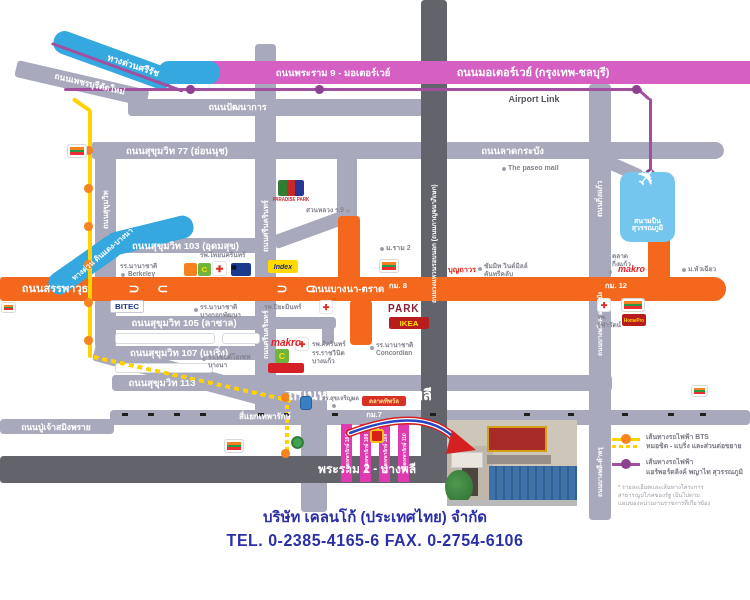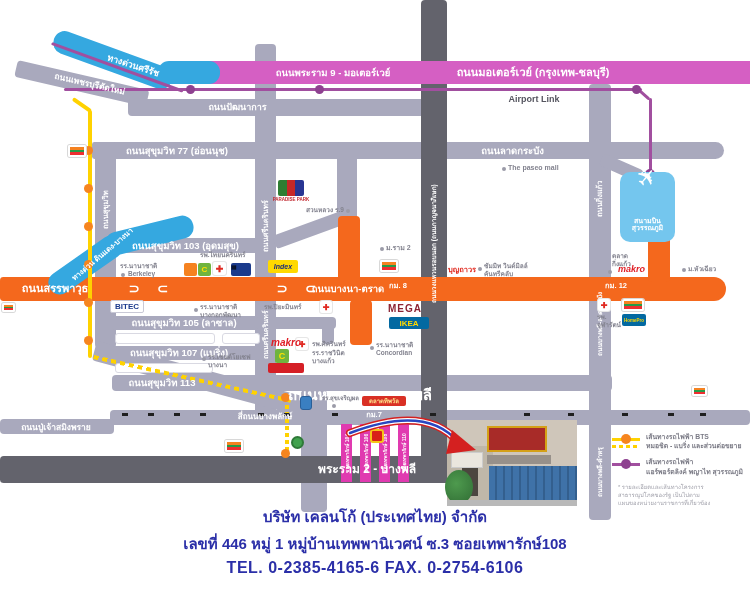--- a/index.html
+++ b/index.html
@@ -34,21 +34,21 @@
   .arcs{letter-spacing:7px;color:#fff;font-weight:bold;}
   .airport{background:#74c6ee;border-radius:10px;}
   .plane{color:#fff;}
   .wrap{white-space:normal;}
   .cross{background:#fff;color:#e02a22;font-weight:bold;display:flex;align-items:center;
          justify-content:center;border-radius:2px;box-shadow:0 0 0 1px #e6e6e6;}
   .l711{background:linear-gradient(#f58220 0 33%,#259b48 33% 66%,#ee2e31 66% 100%);
         border:2px solid #fff;box-shadow:0 0 0 1px #d8d8d8;border-radius:2px;}
   .logo-yellow{background:#ffd900;color:#1a2a7a;font-weight:bold;font-style:italic;
         display:flex;align-items:center;justify-content:center;border-radius:2px;}
-  .logo-navy{background:#0369a1;color:#ffd900;font-weight:bold;display:flex;align-items:center;
+  .logo-navy{background:#b91c1c;color:#ffd900;font-weight:bold;display:flex;align-items:center;
         justify-content:center;border-radius:2px;}
   .logo-green{background:#6fb43f;color:#ffe000;font-weight:bold;display:flex;align-items:center;
         justify-content:center;border-radius:2px;}
   .logo-orange{background:#f58220;border-radius:2px;}
   .logo-grid{background:#1b3a8c;border-radius:2px;}
   .logo-makro{color:#e01f26;font-weight:bold;font-style:italic;white-space:nowrap;}
   .logo-mega{color:#8c2333;font-weight:bold;letter-spacing:1px;white-space:nowrap;}
   .logo-bitec{background:#fff;border:1px solid #c9c9d6;color:#1b3a8c;font-weight:bold;
         display:flex;align-items:center;justify-content:center;border-radius:2px;}
   .badge-red{background:#d93025;color:#ffe08a;font-weight:bold;display:flex;align-items:center;
@@ -166,21 +166,21 @@
     <div class="el lbl" style="left: 465px; top: 144px; width: 95px; height: 13px; font-size: 9.5px;">ถนนลาดกระบัง</div>
     <div class="el lbl" style="left: 16px; top: 282px; width: 78px; height: 13px; font-size: 11px;">ถนนสรรพาวุธ</div>
     <div class="el lbl" style="left: 298px; top: 282px; width: 100px; height: 13px; font-size: 9.5px;">ถนนบางนา-ตราด</div>
     <div class="el lbl" style="left: 383px; top: 280px; width: 30px; height: 11px; font-size: 7.5px;">กม. 8</div>
     <div class="el lbl" style="left: 598px; top: 280px; width: 36px; height: 11px; font-size: 7.5px;">กม. 12</div>
     <div class="el lbl" style="left: 118px; top: 240px; width: 135px; height: 12px; font-size: 9.5px;">ถนนสุขุมวิท 103 (อุดมสุข)</div>
     <div class="el lbl" style="left: 118px; top: 317px; width: 132px; height: 12px; font-size: 9.5px;">ถนนสุขุมวิท 105 (ลาซาล)</div>
     <div class="el lbl" style="left: 116px; top: 347px; width: 126px; height: 12px; font-size: 9.5px;">ถนนสุขุมวิท 107 (แบริ่ง)</div>
     <div class="el lbl" style="left: 116px; top: 377px; width: 92px; height: 12px; font-size: 9.5px;">ถนนสุขุมวิท 113</div>
     <div class="el lbl" style="left: 302px; top: 389px; width: 116px; height: 12px; font-size: 15px;">ถนนหนามแดง-บางพลี</div>
-    <div class="el lbl" style="left: 226px; top: 411px; width: 78px; height: 12px; font-size: 8px;">สี่ถนนบางพลักษ์</div>
+    <div class="el lbl" style="left: 226px; top: 411px; width: 78px; height: 12px; font-size: 8px;">สี่แยกเทพารักษ์</div>
     <div class="el lbl" style="left: 360px; top: 409px; width: 28px; height: 11px; font-size: 7.5px;">กม.7</div>
     <div class="el lbl" style="left: 8px; top: 421px; width: 96px; height: 12px; font-size: 8.5px;">ถนนปู่เจ้าสมิงพราย</div>
     <div class="el lbl" style="left: 306px; top: 459px; width: 122px; height: 20px; font-size: 12px;">พระราม 2 - บางพลี</div>
     <div class="el vlbl" style="left: 255px; top: 180px; width: 21px; height: 92px; font-size: 7.5px;">ถนนศรีนครินทร์</div>
     <div class="el vlbl" style="left: 255px; top: 296px; width: 21px; height: 78px; font-size: 7px;">ถนนศรีนครินทร์</div>
     <div class="el vlbl" style="left: 95px; top: 162px; width: 21px; height: 95px; font-size: 7.5px;">ถนนสุขุมวิท</div>
     <div class="el vlbl" style="left: 421px; top: 124px; width: 26px; height: 240px; font-size: 6.5px;">ถนนวงแหวนรอบนอก (ถนนกาญจนาภิเษก)</div>
     <div class="el vlbl" style="left: 589px; top: 156px; width: 22px; height: 85px; font-size: 7.5px;">ถนนกิ่งแก้ว</div>
     <div class="el vlbl" style="left: 589px; top: 268px; width: 22px; height: 112px; font-size: 6.5px;">ถนนบางพลี-ลาดกระบัง</div>
     <div class="el vlbl" style="left: 589px; top: 428px; width: 22px; height: 88px; font-size: 6.5px;">ถนนบางพลี-ตำหรุ</div>
@@ -228,21 +228,21 @@
     <div class="el badge-red" style="left: 362px; top: 396px; width: 44px; height: 10px; font-size: 6px;">ตลาดทิพวัล</div>
     <div class="el l711" style="left: 68px; top: 145px; width: 18px; height: 12px;"></div>
     <div class="el l711" style="left: 380px; top: 260px; width: 18px; height: 12px;"></div>
     <div class="el l711" style="left: 622px; top: 299px; width: 22px; height: 12px;"></div>
     <div class="el l711" style="left: 225px; top: 440px; width: 18px; height: 12px;"></div>
     <div class="el l711" style="left: 692px; top: 386px; width: 15px; height: 10px;"></div>
     <div class="el l711" style="left: 2px; top: 303px; width: 13px; height: 9px;"></div>
     <div class="el logo-yellow" style="left: 268px; top: 260px; width: 30px; height: 13px; font-size: 7px;">Index</div>
     <div class="el pp-stripes" style="left: 278px; top: 180px; width: 26px; height: 16px;"></div>
     <div class="el pp-text el" style="left: 272px; top: 198px; width: 38px; height: 14px; font-size: 4.5px;">PARADISE PARK</div>
-    <div class="el logo-mega" style="left: 388px; top: 303px; font-size: 10px;">MEGA</div>
+    <div class="el logo-mega" style="left: 388px; top: 303px; font-size: 10px;">PARK</div>
     <div class="el logo-navy" style="left: 389px; top: 317px; width: 40px; height: 12px; font-size: 8px;">IKEA</div>
     <div class="el logo-makro" style="left: 271px; top: 337px; font-size: 10px;">makro</div>
     <div class="el logo-green" style="left: 275px; top: 349px; width: 14px; height: 14px; font-size: 9px;">C</div>
     <div class="el banner-red" style="left: 268px; top: 363px; width: 36px; height: 10px;"></div>
     <div class="el logo-orange" style="left: 184px; top: 263px; width: 13px; height: 13px;"></div>
     <div class="el logo-green" style="left: 198px; top: 263px; width: 13px; height: 13px; font-size: 8px;">C</div>
     <div class="el cross" style="left: 213px; top: 262px; width: 13px; height: 13px; font-size: 9px;">✚</div>
     <div class="el logo-grid" style="left: 231px; top: 263px; width: 20px; height: 13px; font-size: 6px;">▦</div>
     <div class="el logo-bitec" style="left: 110px; top: 300px; width: 34px; height: 13px; font-size: 8px;">BITEC</div>
     <div class="el logo-navy" style="left: 622px; top: 314px; width: 24px; height: 12px; font-size: 4.5px;">HomePro</div>
@@ -292,16 +292,15 @@
     </div>
     <div class="legend-note">
       <div>* รายละเอียดและเส้นทางโครงการ</div>
       <div>สาธารณูปโภคของรัฐ เป็นไปตาม</div>
       <div>แผนของหน่วยงานราชการที่เกี่ยวข้อง</div>
     </div>
   </div>
 
   <div class="footer">
     <div class="f1">บริษัท เคลนโก้ (ประเทศไทย) จำกัด</div>
-    <div class="f2">เลขที่ 446 หมู่ 1 หมู่บ้านเทพพานิเวศน์ ซ.3   ซอยเทพารักษ์108</div>
     <div class="f4">TEL. 0-2385-4165-6   FAX. 0-2754-6106</div>
   </div>
 </div>
 
 </body></html>

